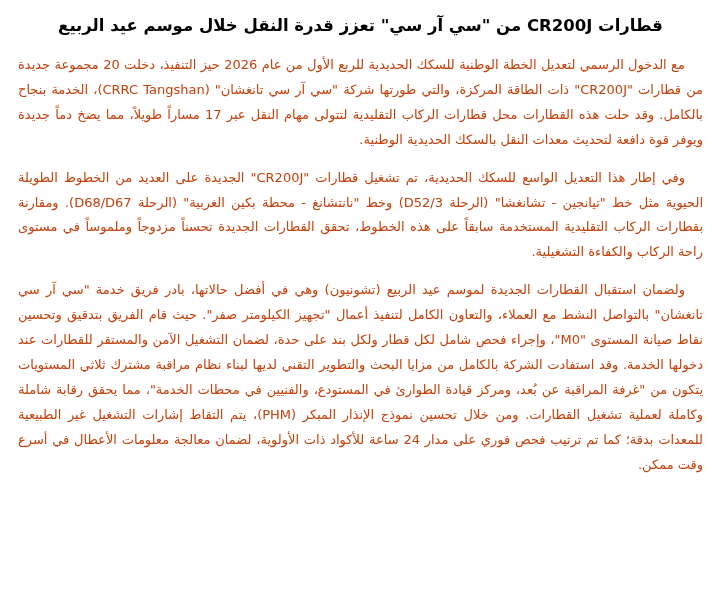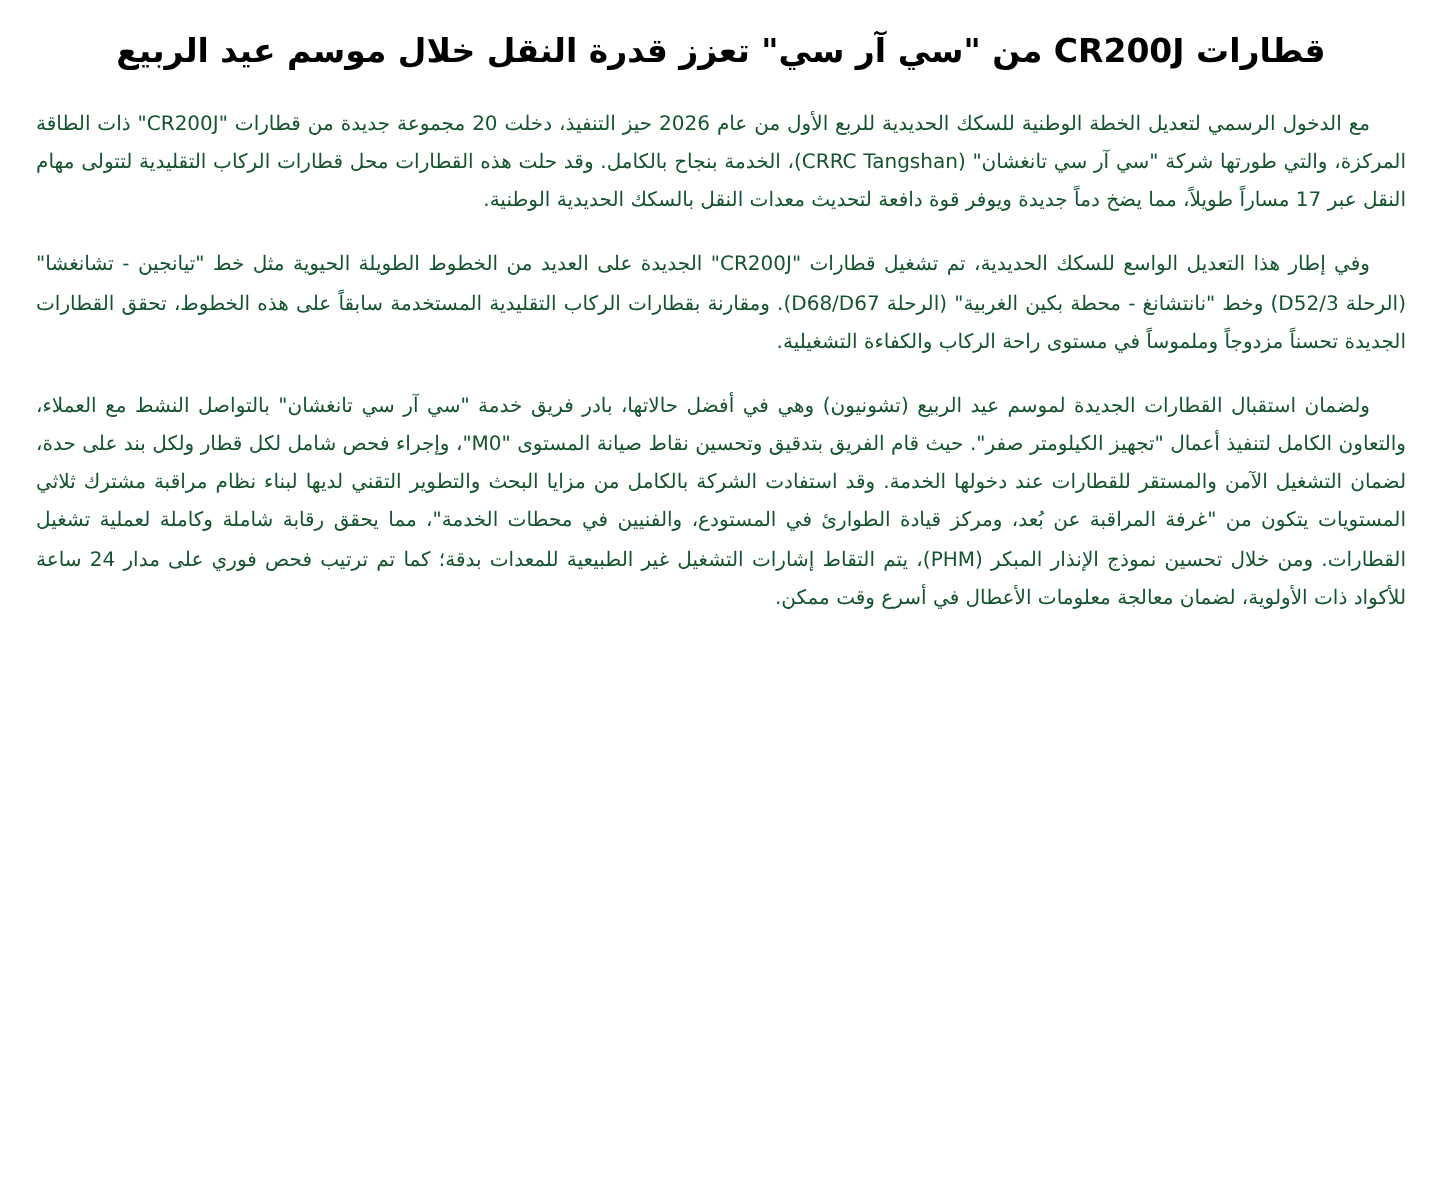--- a/index.html
+++ b/index.html
@@ -25,23 +25,23 @@
   .doc-title {
     font-size: 16.5px;
     font-weight: bold;
     color: #000000;
     text-align: center;
     line-height: 1.5;
     margin: 0 0 14px 0;
     padding: 0 6px;
   }
   .para {
-    font-size: 10px;
+    font-size: 13px;
     line-height: 1.92;
-    color: #14532d;
+    color: #c2410c;
     text-align: justify;
     text-align-last: right;
     margin: 0 0 13px 0;
     text-indent: 18px;
   }
   .para:last-child {
     margin-bottom: 0;
   }
 </style>
 </head>

